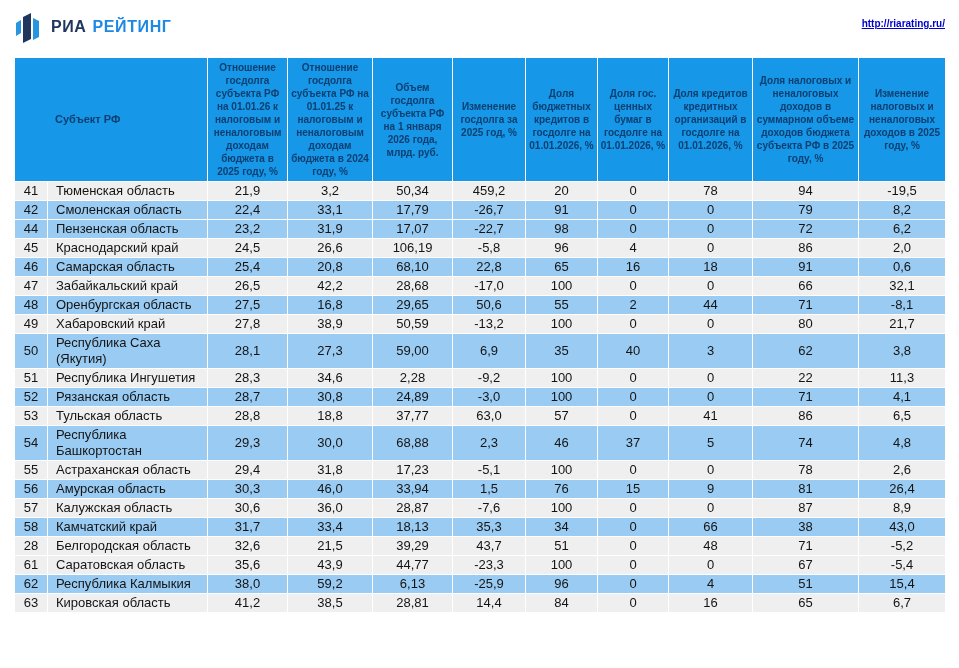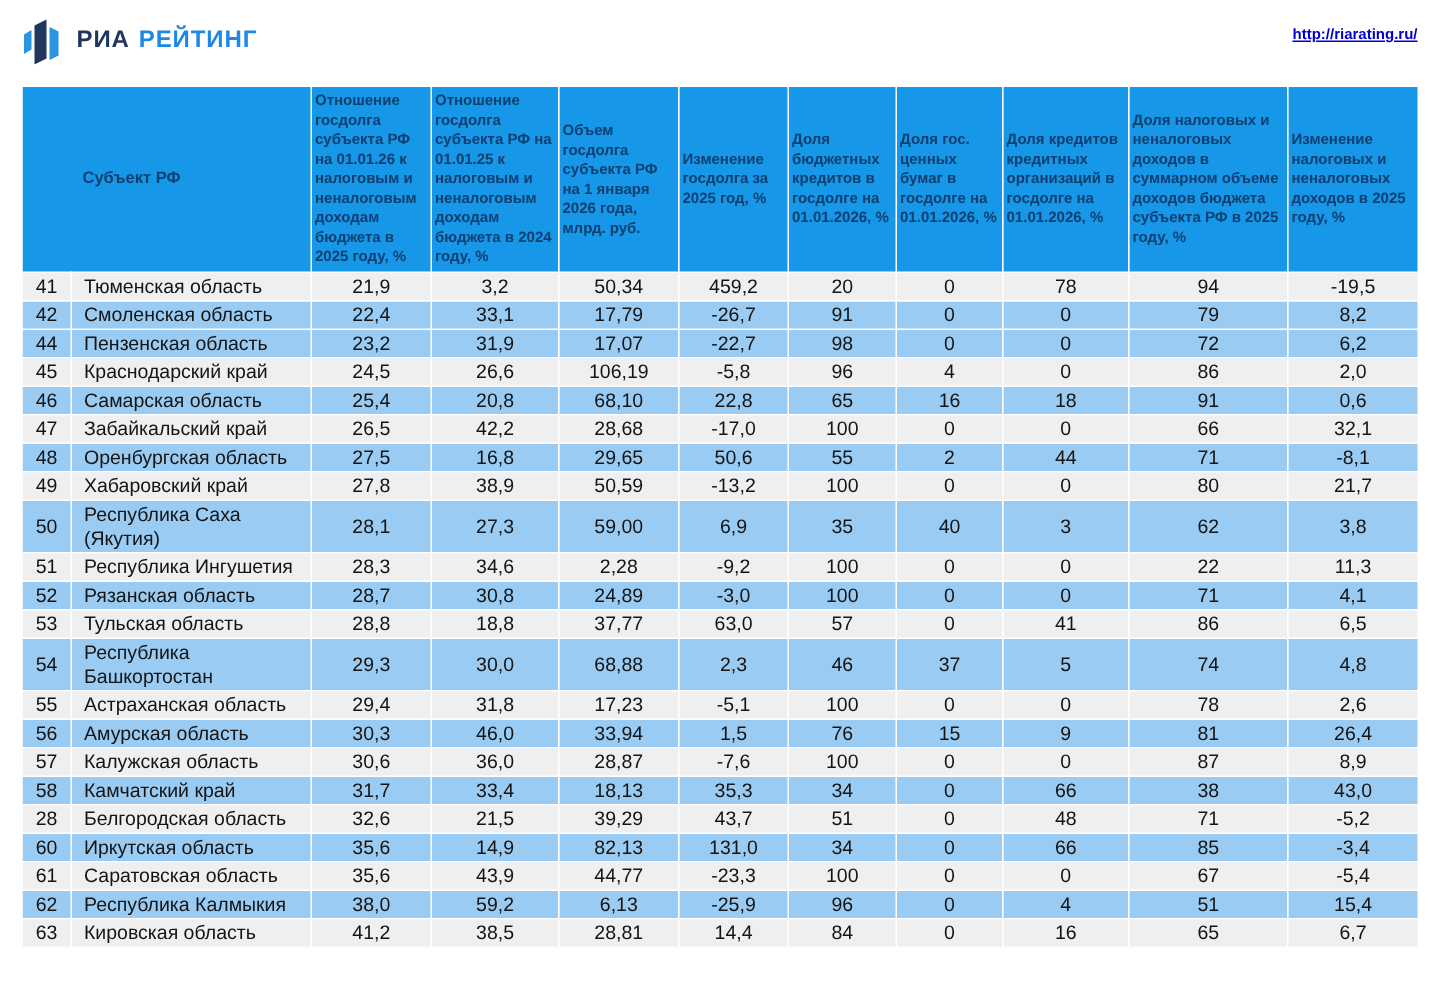--- a/index.html
+++ b/index.html
@@ -33,21 +33,21 @@
     border-left: 1px solid #9CC7E8;
   }
   .debt-table th {
     background: #1697E8;
     color: #0D3F70;
     font-size: 10px;
     font-weight: bold;
     line-height: 13px;
     padding: 3px 2px;
     border: 1px solid #ffffff;
-    text-align: left;
+    text-align: center;
     vertical-align: middle;
     height: 121px;
   }
   .debt-table th.subject-th {
     text-align: left;
     padding-left: 40px;
     font-size: 11px;
     margin-top: 40px;
   }
   .debt-table td {
@@ -334,33 +334,20 @@
         <td class="value-cell">32,6</td>
         <td class="value-cell">21,5</td>
         <td class="value-cell">39,29</td>
         <td class="value-cell">43,7</td>
         <td class="value-cell">51</td>
         <td class="value-cell">0</td>
         <td class="value-cell">48</td>
         <td class="value-cell">71</td>
         <td class="value-cell">-5,2</td>
       </tr>
-      <tr class="stripe-blue">
-        <td class="rank-cell">60</td>
-        <td class="region-cell">Иркутская область</td>
-        <td class="value-cell">35,6</td>
-        <td class="value-cell">14,9</td>
-        <td class="value-cell">82,13</td>
-        <td class="value-cell">131,0</td>
-        <td class="value-cell">34</td>
-        <td class="value-cell">0</td>
-        <td class="value-cell">66</td>
-        <td class="value-cell">85</td>
-        <td class="value-cell">-3,4</td>
-      </tr>
       <tr class="stripe-gray">
         <td class="rank-cell">61</td>
         <td class="region-cell">Саратовская область</td>
         <td class="value-cell">35,6</td>
         <td class="value-cell">43,9</td>
         <td class="value-cell">44,77</td>
         <td class="value-cell">-23,3</td>
         <td class="value-cell">100</td>
         <td class="value-cell">0</td>
         <td class="value-cell">0</td>

